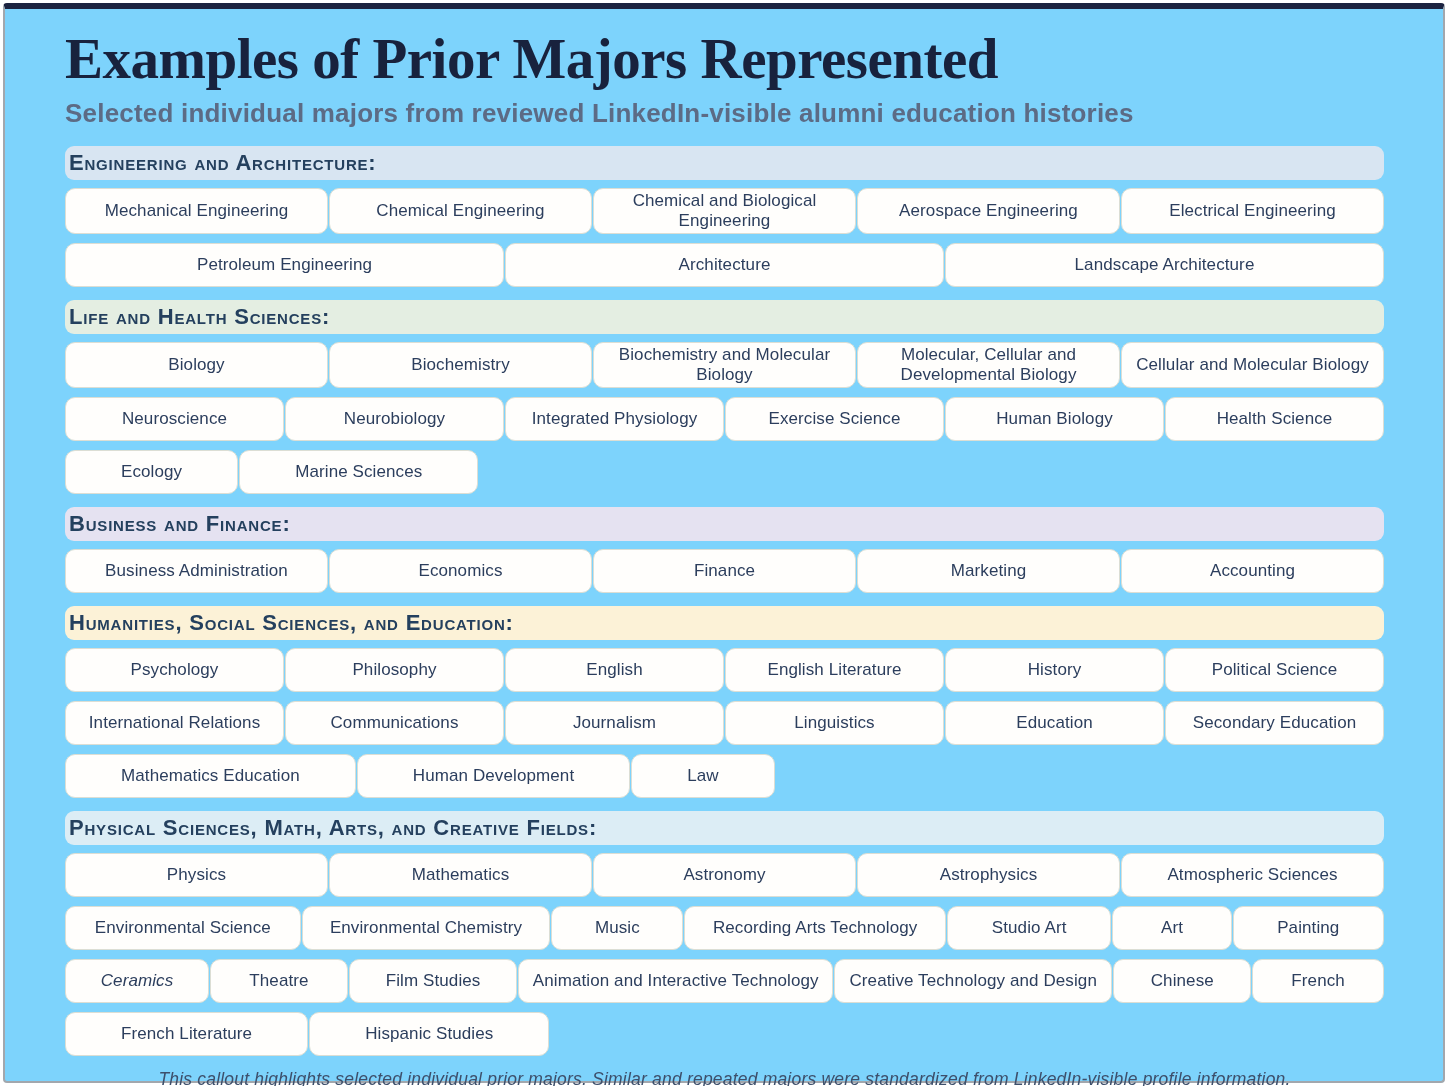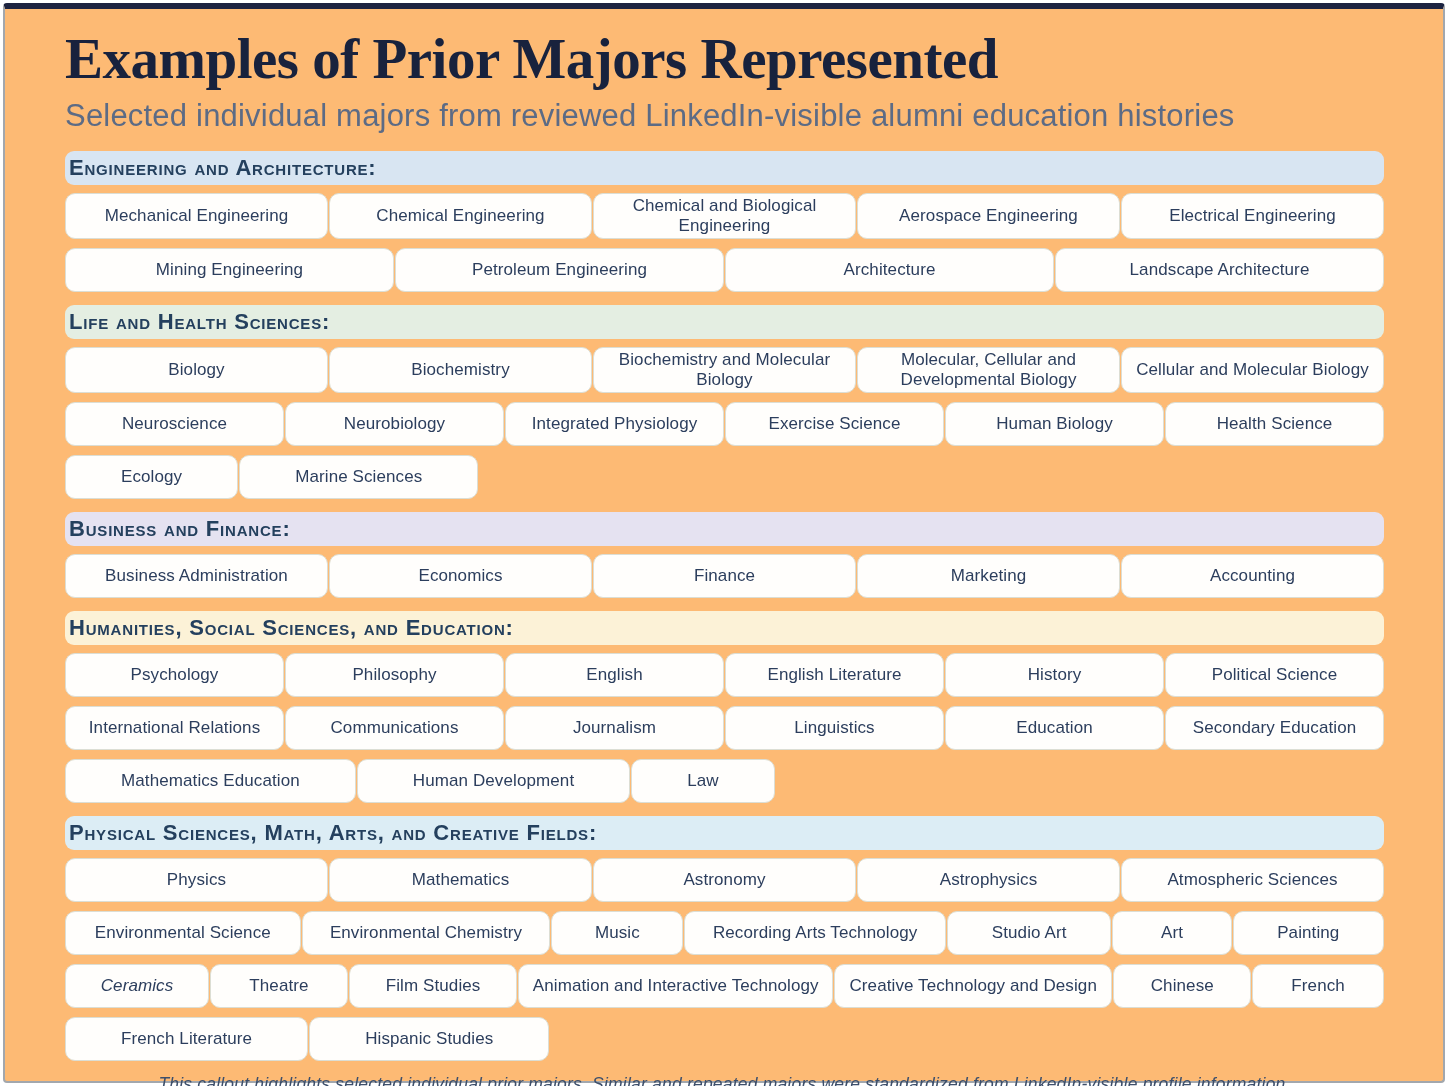--- a/index.html
+++ b/index.html
@@ -4,39 +4,40 @@
 <style>
   * { margin: 0; padding: 0; box-sizing: border-box; }
   html, body { width: 1448px; height: 1086px; overflow: hidden; }
   body {
     background: #ffffff;
     font-family: "Liberation Sans", sans-serif;
   }
   .card {
     position: absolute;
     left: 3px; top: 3px; right: 3px; bottom: 3px;
-    background: #fdba74;
+    background: #7dd3fc;
     border: 2px solid #a2a7ad;
     border-top: 6px solid #1c2340;
     border-radius: 4px;
     padding: 20px 59px 0 60px;
   }
   .page-title {
     font-family: "Liberation Serif", serif;
     font-weight: 700;
     font-size: 57px;
     line-height: 1.05;
     letter-spacing: -0.5px;
     color: #18223d;
   }
   .page-subtitle {
     margin-top: 9px;
-    font-size: 31px;
+    font-size: 26px;
     color: #5c6b85;
     letter-spacing: 0.2px;
+    font-weight: bold;
   }
   .sections { margin-top: 17px; }
   .section { margin-bottom: 13px; }
   .section-band {
     height: 34px;
     border-radius: 9px;
     display: flex;
     align-items: center;
     padding-left: 4px;
     margin-bottom: 8px;
@@ -92,21 +93,20 @@
           <div class="section-label">Engineering and Architecture:</div>
         </div>
         <div class="chip-row equal">
           <div class="chip">Mechanical Engineering</div>
           <div class="chip">Chemical Engineering</div>
           <div class="chip">Chemical and Biological Engineering</div>
           <div class="chip">Aerospace Engineering</div>
           <div class="chip">Electrical Engineering</div>
         </div>
         <div class="chip-row equal">
-          <div class="chip">Mining Engineering</div>
           <div class="chip">Petroleum Engineering</div>
           <div class="chip">Architecture</div>
           <div class="chip">Landscape Architecture</div>
         </div>
       </div>
       <div class="section">
         <div class="section-band" style="background: rgb(228, 238, 226);">
           <div class="section-label">Life and Health Sciences:</div>
         </div>
         <div class="chip-row equal">

